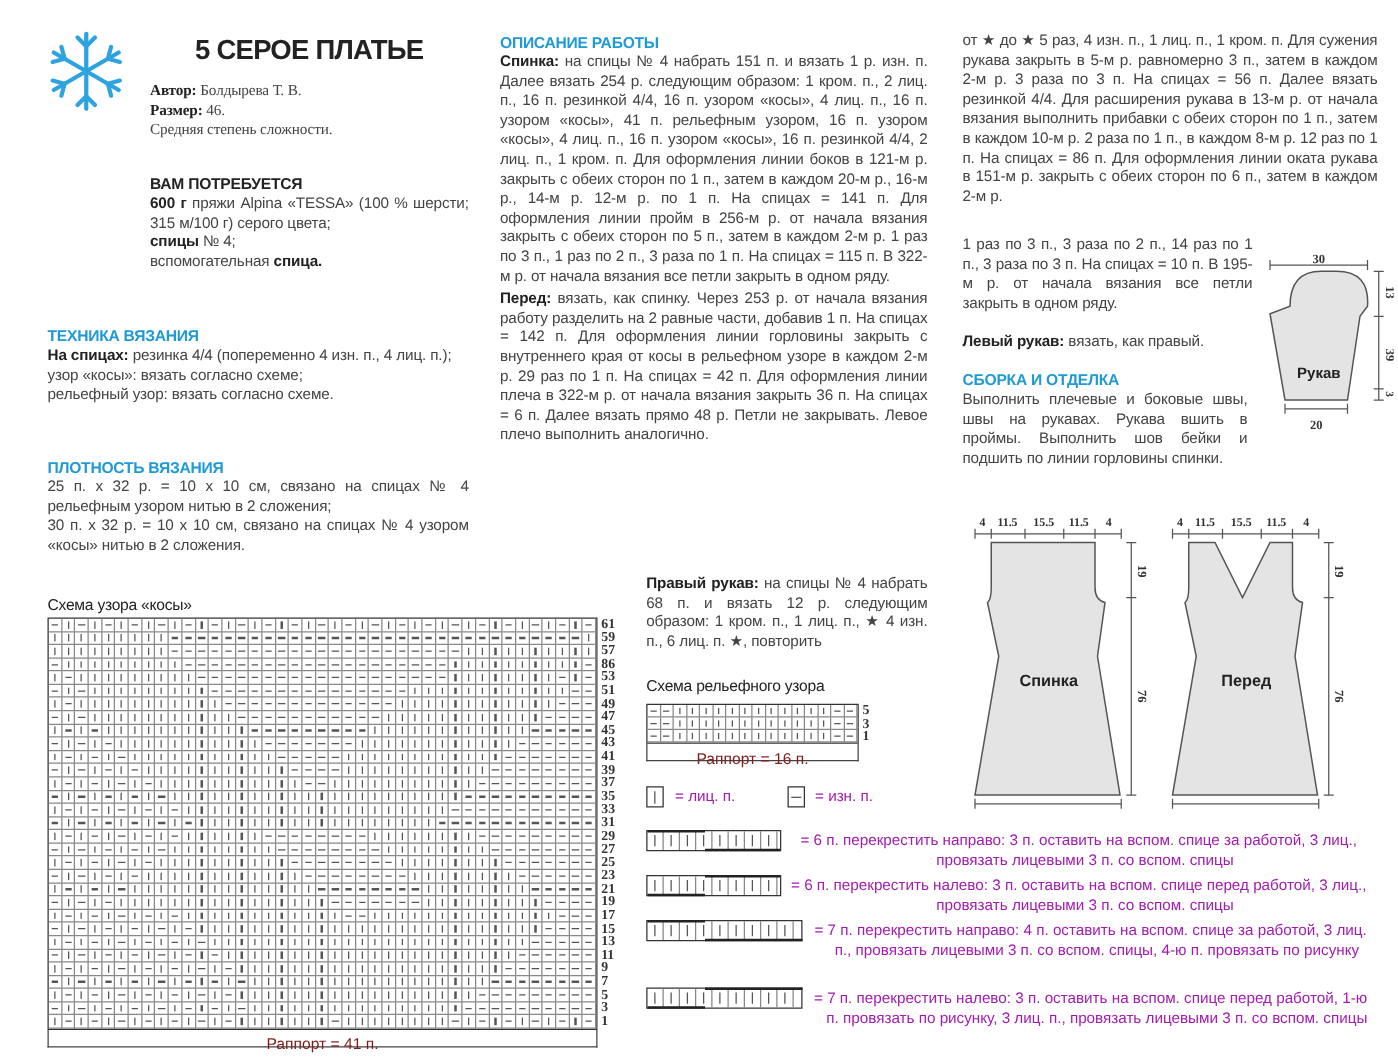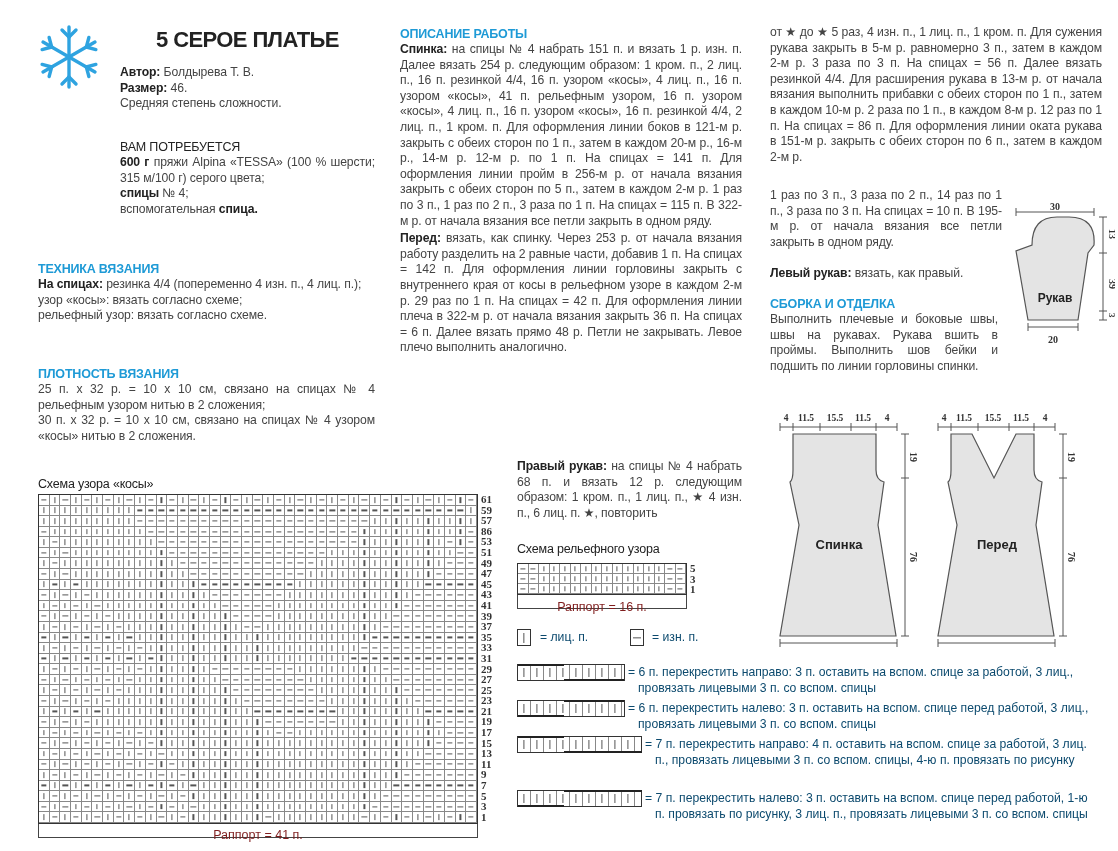--- a/index.html
+++ b/index.html
@@ -3,42 +3,42 @@
 <meta charset="utf-8">
 <style>
   * { box-sizing: border-box; margin: 0; padding: 0; }
   html, body { width: 1118px; height: 851px; background: #ffffff; overflow: hidden; }
   body { position: relative; font-family: "Liberation Sans", sans-serif; color: #3a3a3a; }
   .abs { position: absolute; }
   .txt { font-size: 12.2px; line-height: 15.6px; letter-spacing: -0.1px; color: #444; }
   .justify { text-align: justify; }
   .b { font-weight: bold; color: #222; }
   .h-blue { color: #1e9ad6; font-weight: bold; font-size: 12.5px; line-height: 15px; text-transform: uppercase; letter-spacing: -0.2px; }
-  .h-black { color: #222; font-weight: normal; font-size: 12.5px; line-height: 15px; letter-spacing: -0.2px; }
+  .h-black { color: #222; font-weight: bold; font-size: 12.5px; line-height: 15px; letter-spacing: -0.2px; }
   .title { font-size: 22px; font-weight: bold; color: #222; letter-spacing: -0.6px; line-height: 26px; }
   .chart-title { font-size: 12.5px; font-weight: normal; color: #222; letter-spacing: -0.2px; }
 
   
   .grid { position: absolute; border: 1px solid #333; display: grid; background: #fff; }
   .cell { border-right: 1px solid #888; border-bottom: 1px solid #888; position: relative; }
   .cell::after { content: ""; position: absolute; left: 50%; top: 50%; background: #555; transform: translate(-50%, -50%); }
   .cell.k::after { width: 1.2px; height: 60%; }
   .cell.p::after { width: 55%; height: 1.2px; }
   .rowlabels { position: absolute; font-family: "Liberation Serif", serif; font-weight: bold; font-size: 11px; color: #333; }
   .rowlabels div { height: 10.6px; line-height: 10.6px; }
   .bracket { position: absolute; border: 1px solid #444; border-top: none; }
   .rapport { position: absolute; font-size: 12.5px; color: #7f1d1d; text-align: center; }
 
   .legend-box { position: absolute; display: flex; border: 1px solid #333; height: 17px; }
   .legend-box span { width: 13px; border-right: 1px solid #888; position: relative; }
   .legend-box span:last-child { border-right: none; }
   .legend-box span::after { content: ""; position: absolute; left: 50%; top: 3px; bottom: 3px; width: 1.2px; background: #555; transform: translateX(-50%); }
   .legend-box .cross-top { position: absolute; top: -1px; height: 2px; background: #222; }
   .legend-box .cross-bot { position: absolute; bottom: -1px; height: 2px; background: #222; }
-  .legend-text { position: absolute; font-size: 12.2px; line-height: 15.5px; color: #0c4a6e; }
+  .legend-text { position: absolute; font-size: 12.2px; line-height: 15.5px; color: #a21caf; text-align: center; }
   .sym { position: absolute; width: 14px; height: 17px; border: 1px solid #333; }
   .sym::after { content: ""; position: absolute; left: 50%; top: 50%; background: #555; transform: translate(-50%, -50%); }
   .sym.k::after { width: 1.3px; height: 10px; }
   .sym.p::after { width: 8px; height: 1.3px; }
 
   svg text { font-family: "Liberation Serif", serif; }
 </style>
 </head>
 <body>
 
@@ -49,21 +49,21 @@
     <line x1="0" y1="-20" x2="7" y2="-27"></line>
   </g>
   <use href="#flake-arm" transform="rotate(60)"></use>
   <use href="#flake-arm" transform="rotate(120)"></use>
   <use href="#flake-arm" transform="rotate(180)"></use>
   <use href="#flake-arm" transform="rotate(240)"></use>
   <use href="#flake-arm" transform="rotate(300)"></use>
 </svg>
 
 <div class="abs title" style="left:120px;top:27px;margin-left:36px;">5 СЕРОЕ ПЛАТЬЕ</div>
-<div class="abs txt" style="left:120px;top:65px;width:270px;">
+<div class="abs txt" style="left:120px;top:65px;width:270px;font-family:Liberation Serif, serif;">
   <div><span class="b">Автор:</span><span> Болдырева Т. В.</span></div>
   <div><span class="b">Размер:</span><span> 46.</span></div>
   <div>Средняя степень сложности.</div>
 </div>
 
 <div class="abs" style="left:120px;top:140px;width:255px;">
   <div class="h-black">ВАМ ПОТРЕБУЕТСЯ</div>
   <div class="txt justify"><span class="b">600 г</span><span> пряжи Alpina «TESSA» (100 % шерсти; 315 м/100 г) серого цвета;</span></div>
   <div class="txt"><span class="b">спицы</span><span> № 4;</span></div>
   <div class="txt"><span>вспомогательная </span><span class="b">спица.</span></div>

